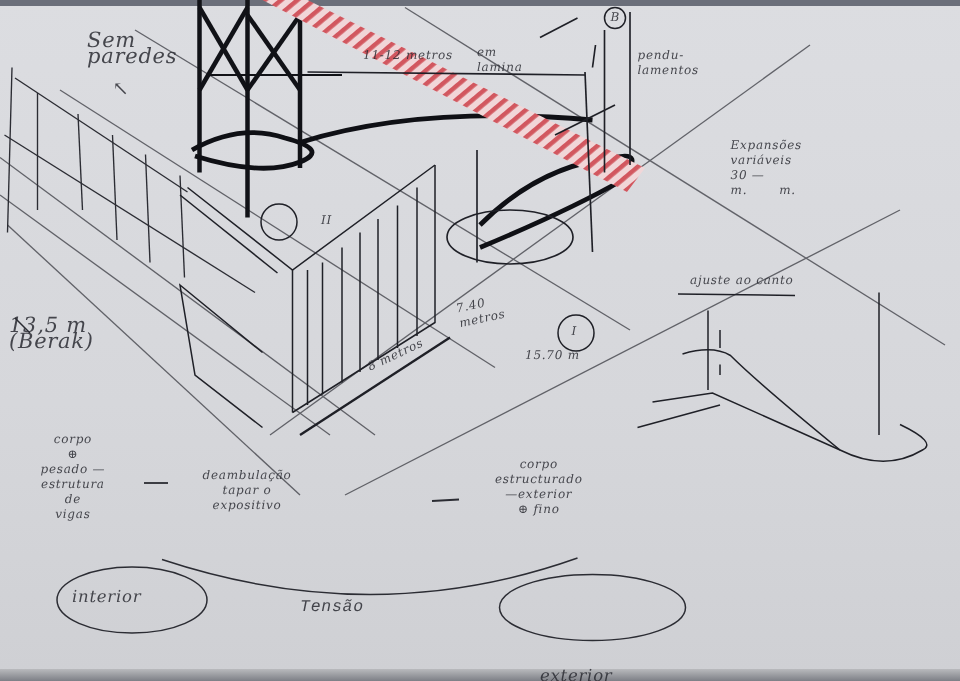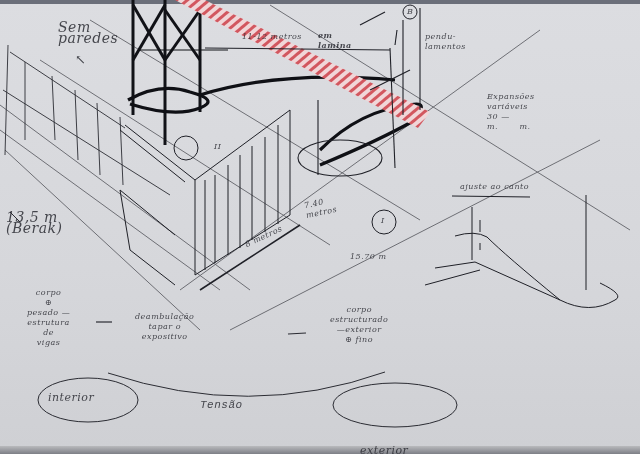--- a/index.html
+++ b/index.html
@@ -127,37 +127,37 @@
     <g stroke="#2b2c33" stroke-width="1.2">
       <line x1="96" y1="322" x2="112" y2="322"></line>
       <line x1="288" y1="334" x2="306" y2="333"></line>
     </g>
   </svg>
 
   <div class="note" style="left:58px;top:22px;">Sem
 paredes</div>
   <div class="note" style="left:75px;top:54px;font-size:13px;">↖</div>
   <div class="note sm" style="left:242px;top:32px;">11-12 metros</div>
-  <div class="note sm" style="left:318px;top:30px;font-weight:bold;">em
+  <div class="note sm" style="left:318px;top:30px;">em
 lamina</div>
   <div class="note sm" style="left:407px;top:7px;">B</div>
   <div class="note sm" style="left:425px;top:4px;margin-top:28px;">pendu-
 lamentos</div>
   <div class="note sm" style="left:487px;top:92px;">Expansões
 variáveis
 30 —
 m.       m.</div>
   <div class="note sm" style="left:182px;top:142px;margin-left:32px;">II</div>
   <div class="note sm" style="left:381px;top:216px;">I</div>
   <div class="note" style="left:6px;top:212px;">13,5 m
 (Berak)</div>
   <div class="note sm" style="left:244px;top:232px;transform:rotate(-25deg);">8 metros</div>
   <div class="note sm" style="left:305px;top:198px;transform:rotate(-12deg);">7.40
 metros</div>
-  <div class="note sm" style="left:350px;top:252px;">15.70 m</div>
+  <div class="note sm" style="left:350px;top:232px;">15.70 m</div>
   <div class="note sm" style="left:460px;top:182px;">ajuste ao canto</div>
   <div class="note sm" style="left:27px;top:288px;text-align:center;">corpo
 ⊕
 pesado —
 estrutura
 de
 vigas</div>
   <div class="note sm" style="left:135px;top:312px;text-align:center;">deambulação
 tapar o
 expositivo</div>

